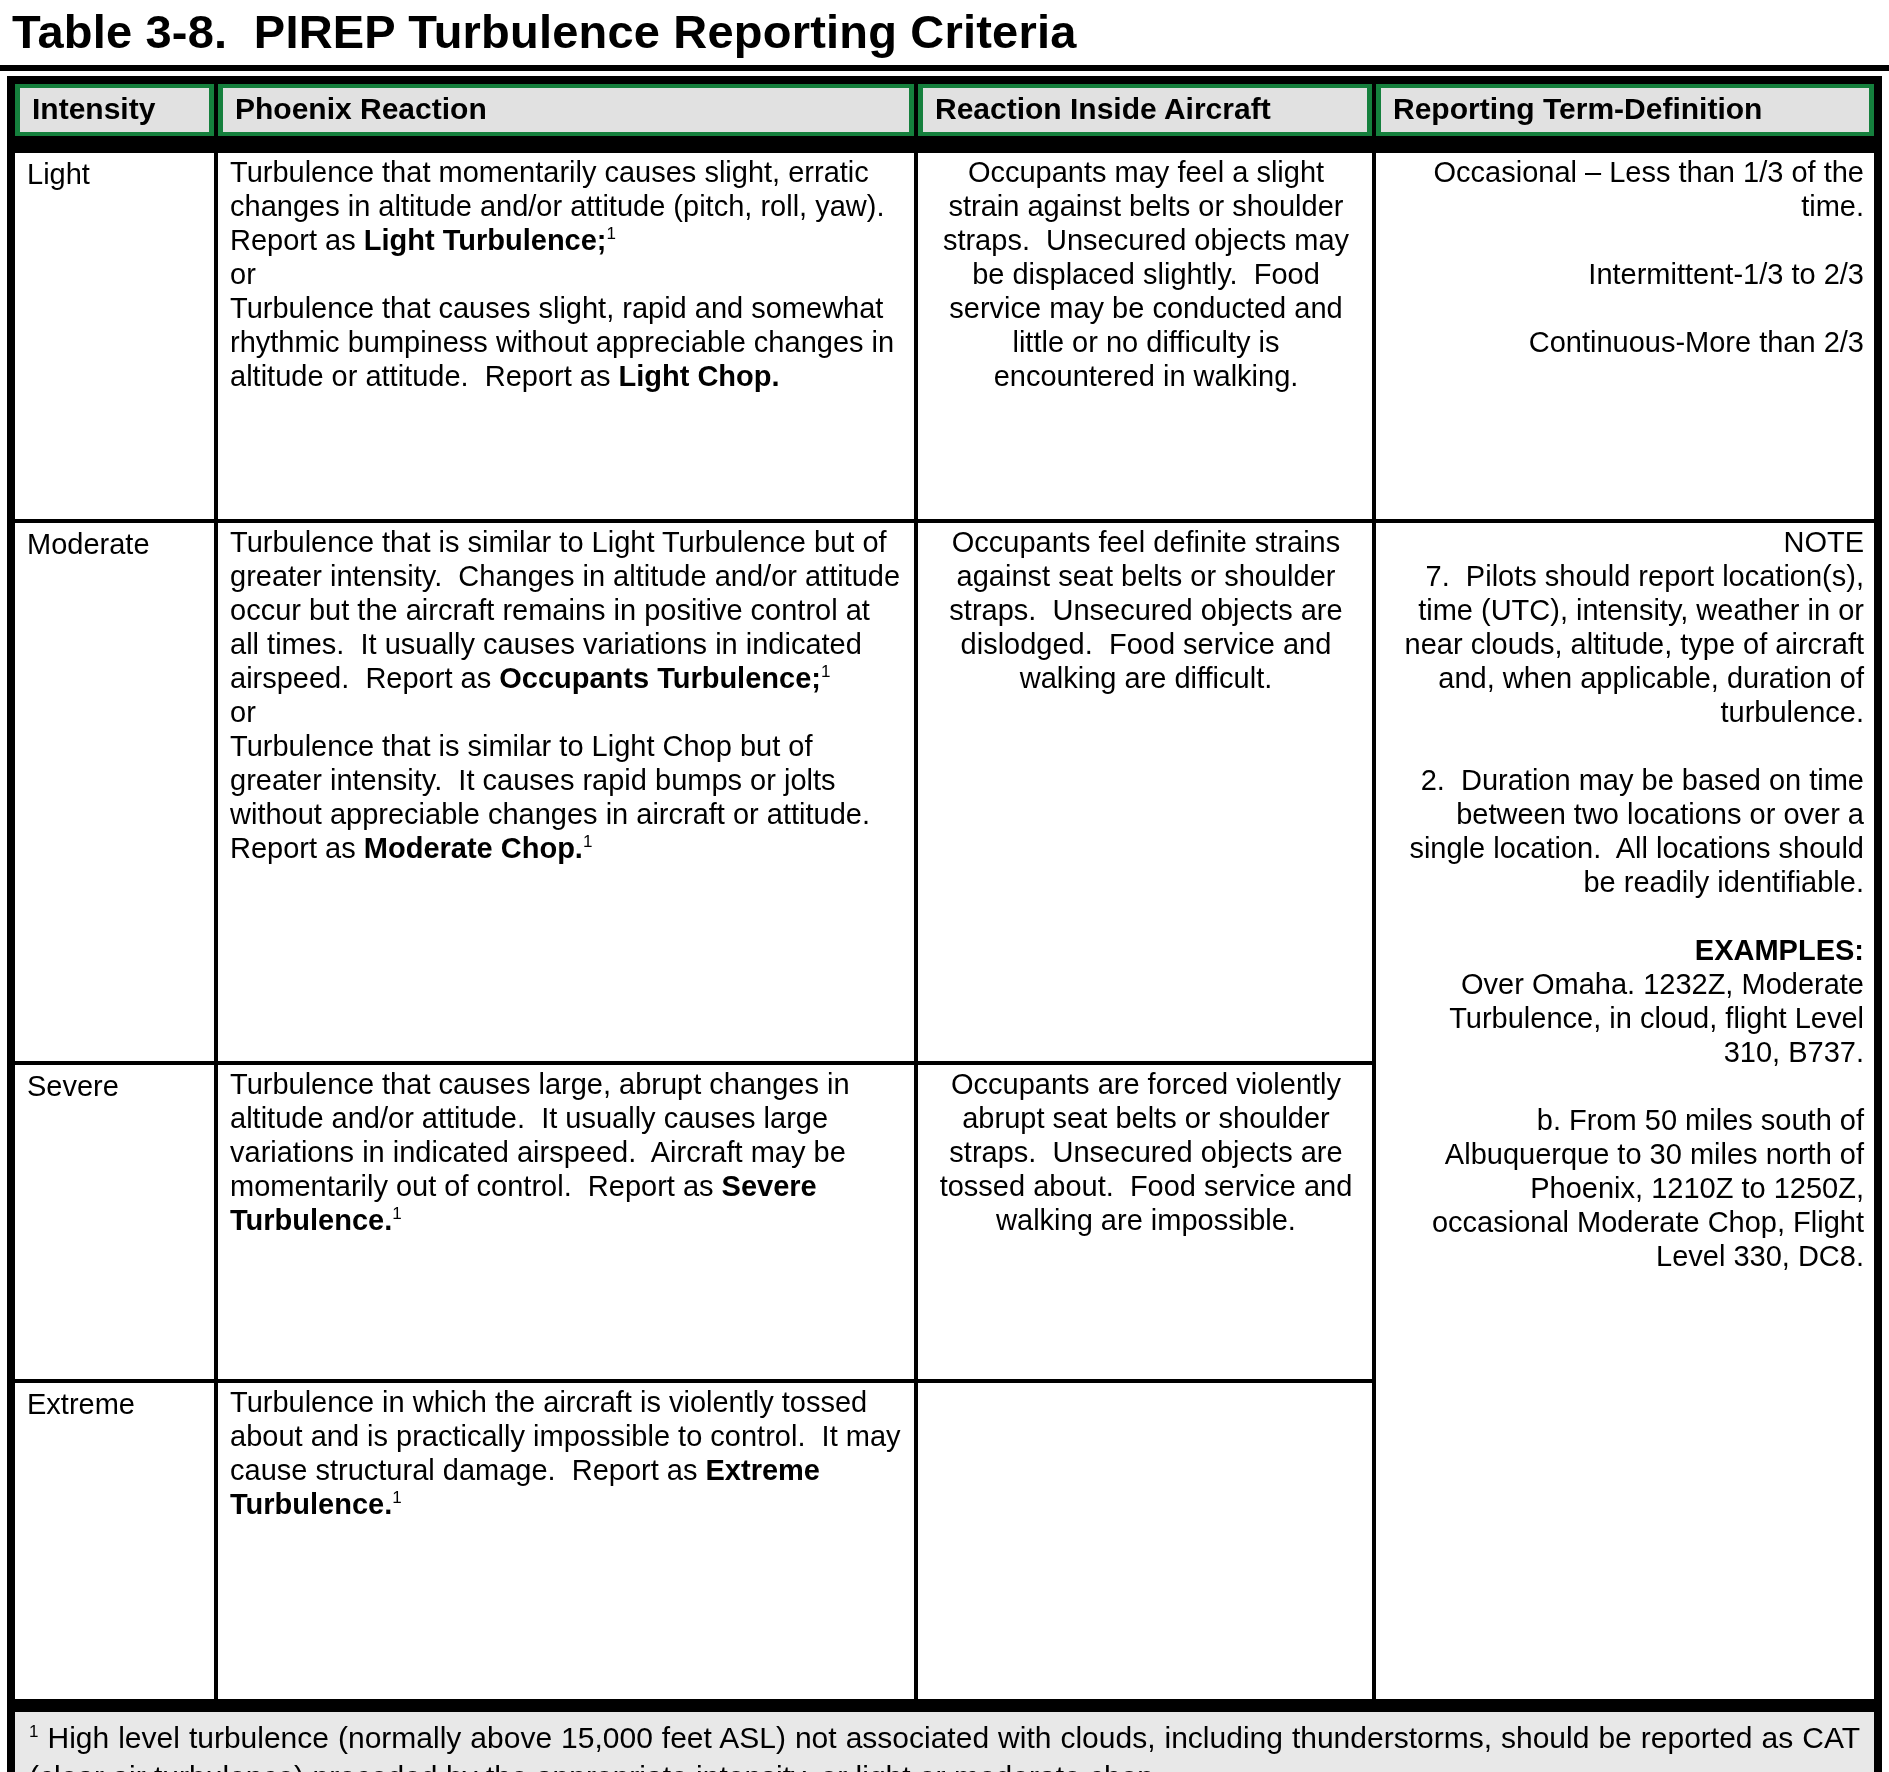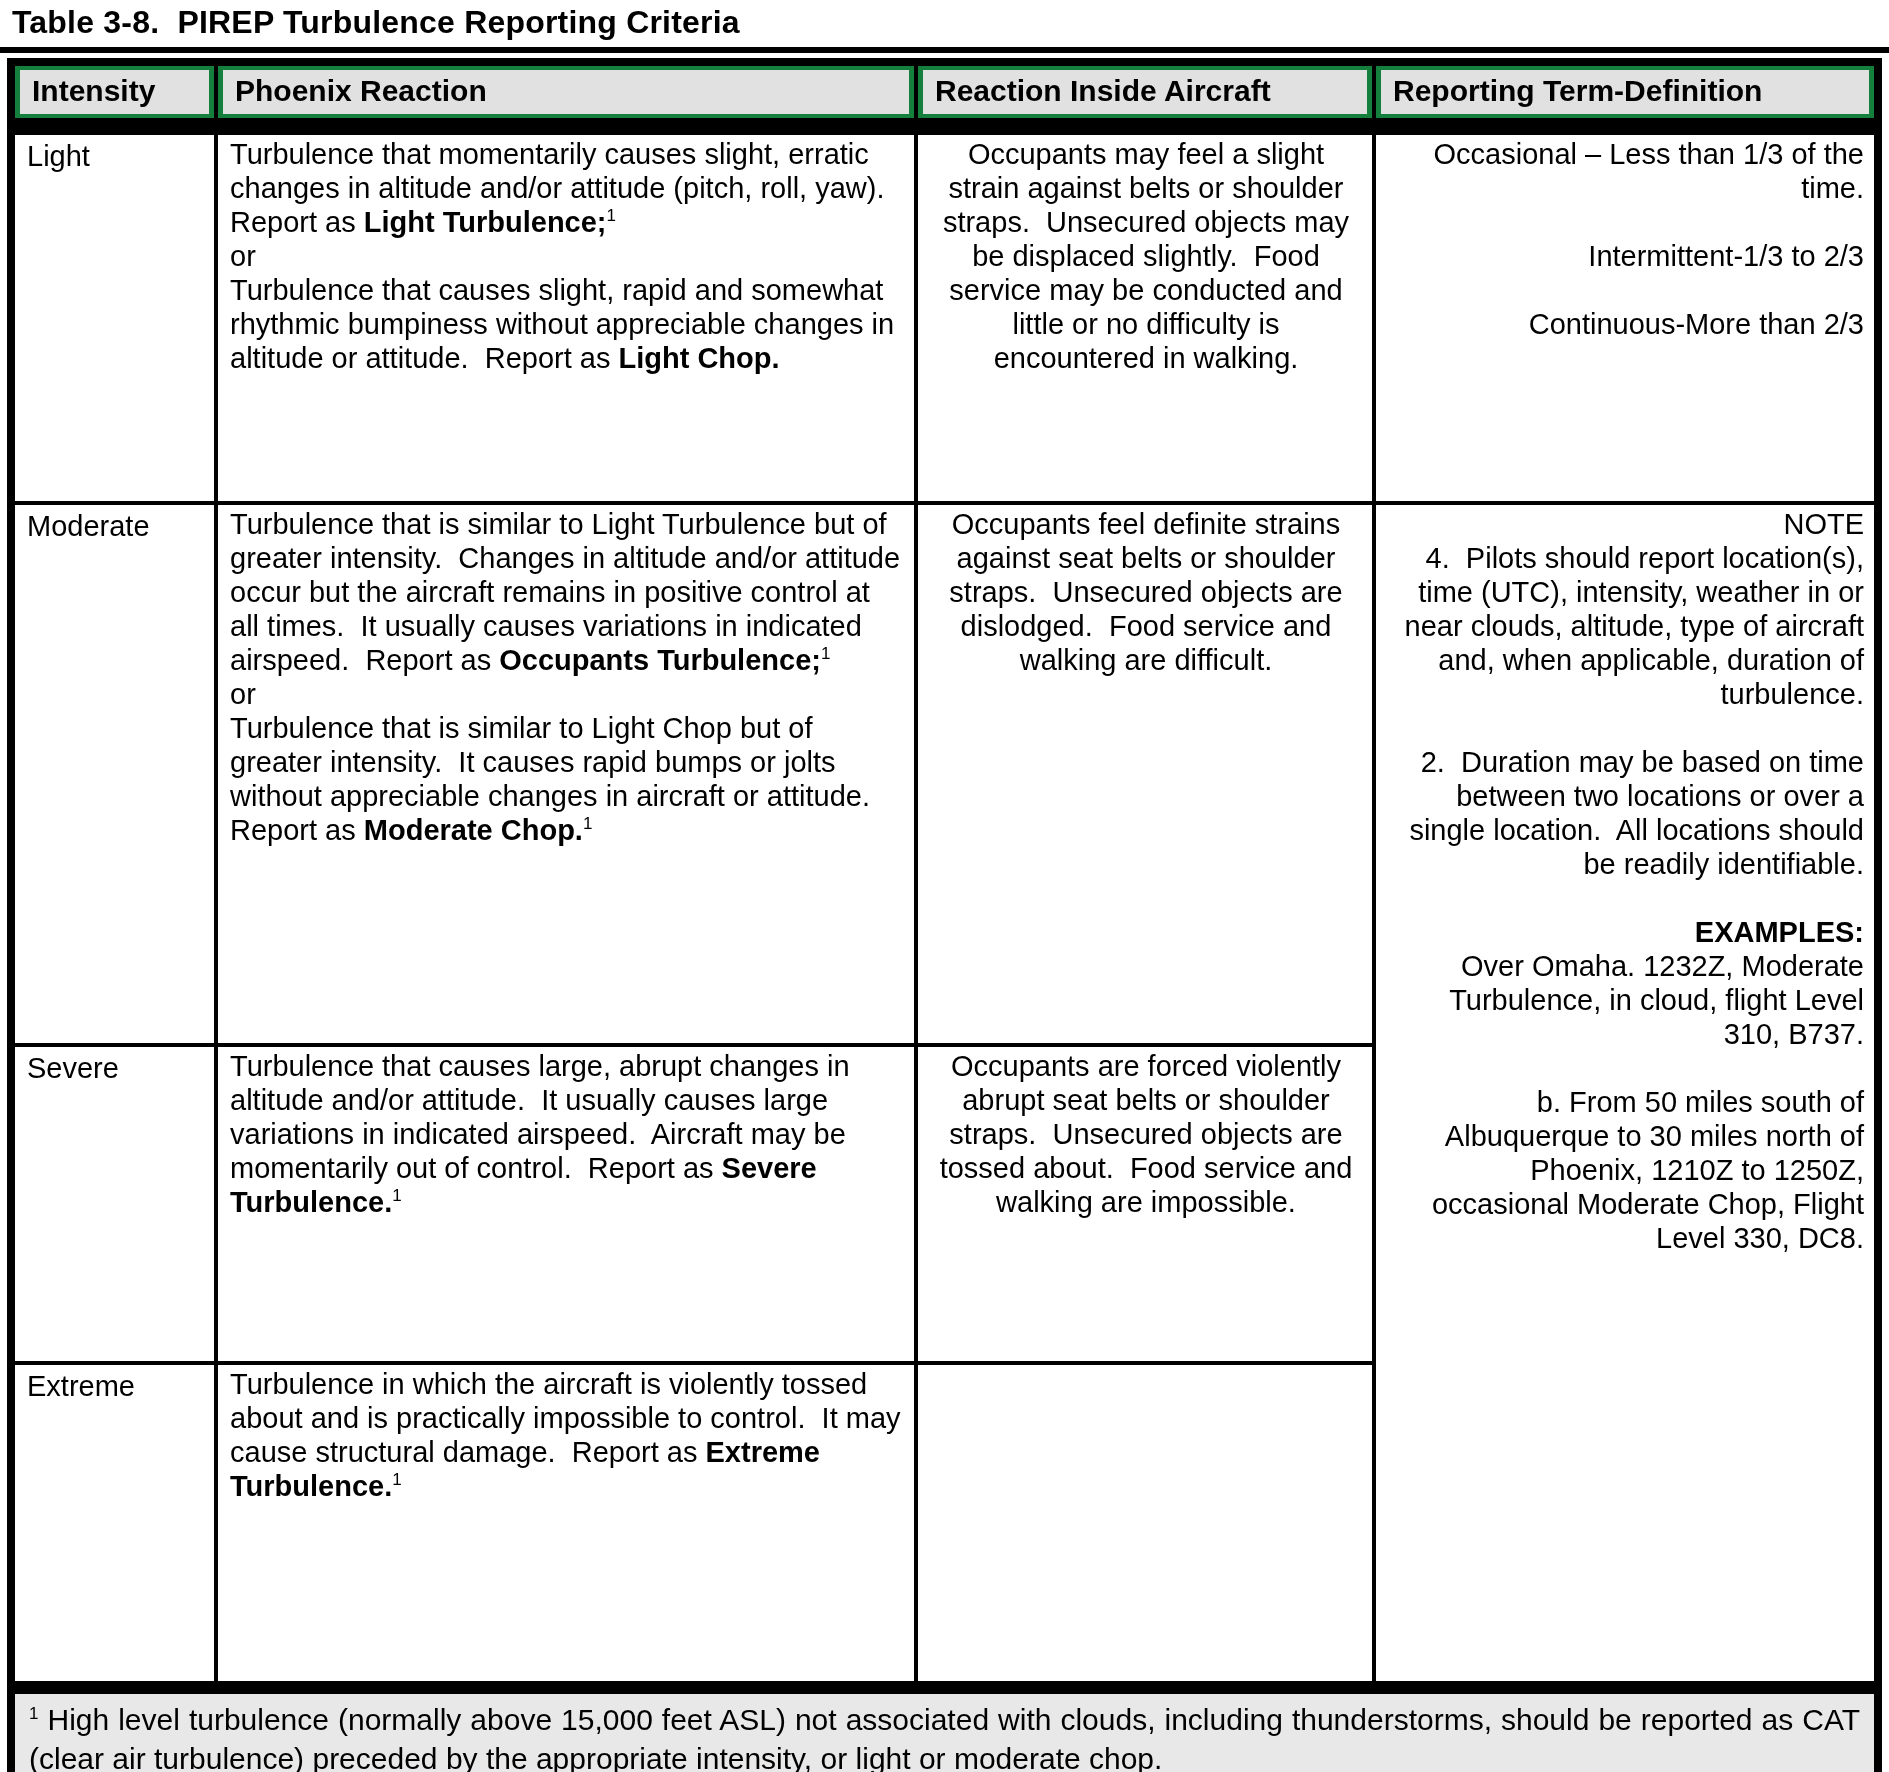--- a/index.html
+++ b/index.html
@@ -4,21 +4,21 @@
 <style>
   html,body{margin:0;padding:0;background:#ffffff;}
   body{
     width:1889px;
     min-height:1772px;
     font-family:"Liberation Sans","DejaVu Sans",sans-serif;
     color:#000;
     box-sizing:border-box;
   }
   .title{
-    font-size:32px;
+    font-size:47px;
     font-weight:bold;
     padding:4px 0 6px 12px;
     border-bottom:6px solid #000;
     white-space:pre-wrap;
     letter-spacing:0.2px;
   }
   table.pirep{
     border-collapse:collapse;
     table-layout:fixed;
     width:calc(100% - 14px);
@@ -132,21 +132,21 @@
         <td class="rich">
             <p><span>Turbulence that is similar to Light Turbulence but of greater intensity.  Changes in altitude and/or attitude occur but the aircraft remains in positive control at all times.  It usually causes variations in indicated airspeed.  Report as </span><span class="b">Occupants Turbulence;</span><sup>1</sup></p>
             <p><span>or</span></p>
             <p><span>Turbulence that is similar to Light Chop but of greater intensity.  It causes rapid bumps or jolts without appreciable changes in aircraft or attitude.  Report as </span><span class="b">Moderate Chop.</span><sup>1</sup></p>
           </td>
         <td class="rich col3">
             <p><span>Occupants feel definite strains against seat belts or shoulder straps.  Unsecured objects are dislodged.  Food service and walking are difficult.</span></p>
           </td>
         <td class="rich col4" rowspan="3">
             <p><span>NOTE</span></p>
-            <p><span>4.  Pilots should report location(s), time (UTC), intensity, weather in or near clouds, altitude, type of aircraft and, when applicable, duration of turbulence.</span></p>
+            <p><span>7.  Pilots should report location(s), time (UTC), intensity, weather in or near clouds, altitude, type of aircraft and, when applicable, duration of turbulence.</span></p>
             <p>&nbsp;</p>
             <p><span>2.  Duration may be based on time between two locations or over a single location.  All locations should be readily identifiable.</span></p>
             <p>&nbsp;</p>
             <p><span class="b">EXAMPLES:</span></p>
             <p><span> Over Omaha. 1232Z, Moderate Turbulence, in cloud, flight Level 310, B737.</span></p>
             <p>&nbsp;</p>
             <p><span>b. From 50 miles south of Albuquerque to 30 miles north of Phoenix, 1210Z to 1250Z, occasional Moderate Chop, Flight Level 330, DC8.</span></p>
           </td>
       </tr>
       <tr class="r-severe">

